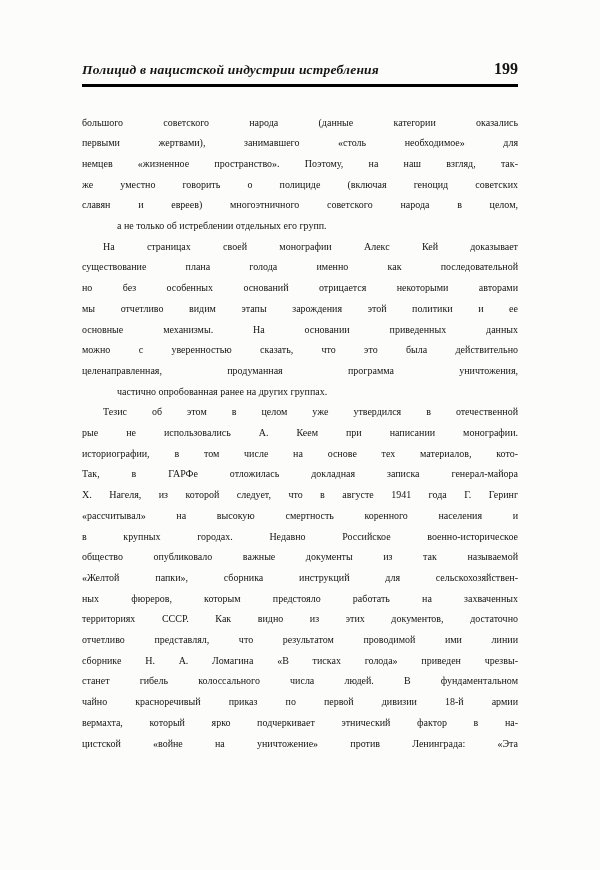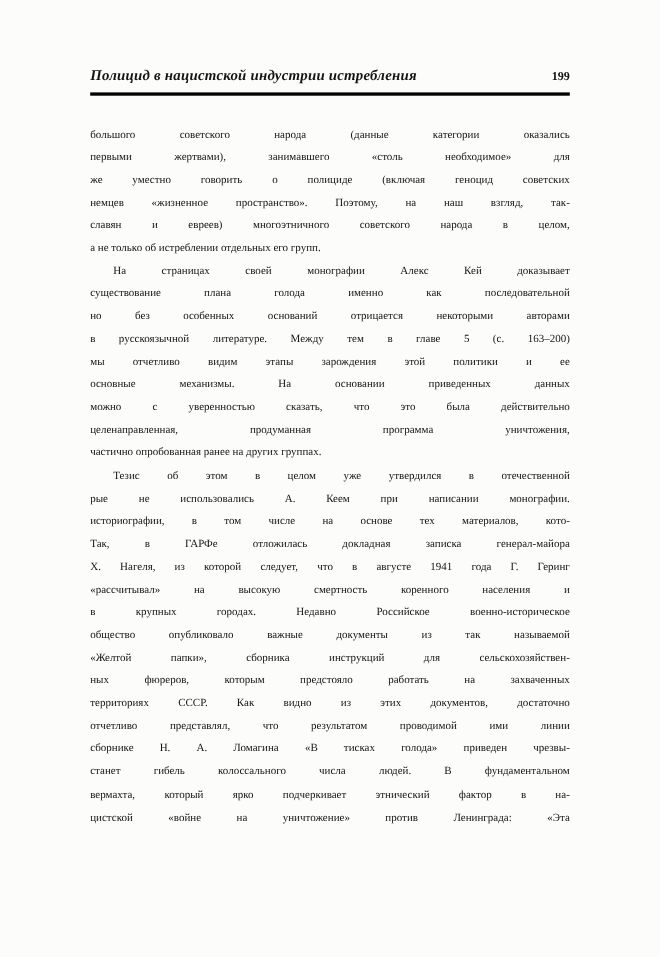--- a/index.html
+++ b/index.html
@@ -27,41 +27,42 @@
     line-height: 18px;
   }
   .head-title {
     font-style: italic;
     font-weight: bold;
     letter-spacing: 0.2px;
   }
   .head-page {
     font-weight: bold;
     font-style: normal;
-    font-size: 11px;
+    font-size: 16px;
   }
   .rule {
     height: 2.5px;
     background: #000000;
     margin-top: 5px;
   }
   .body-text {
     margin-top: 26px;
     font-size: 10px;
     line-height: 20.7px;
   }
   .paragraph {
     margin: 0;
   }
   .line {
     text-align: justify;
     text-align-last: justify;
   }
   .line.last {
     text-align-last: left;
+    margin-left: 35px;
   }
   .line.indent {
     text-indent: 21px;
   }
 </style>
 </head>
 <body>
 
 <div class="page">
 
@@ -69,30 +70,29 @@
     <span class="head-title">Полицид в нацистской индустрии истребления</span>
     <span class="head-page">199</span>
   </header>
 
   <div class="rule"></div>
 
   <main class="body-text">
       <div class="paragraph">
         <div class="line">большого советского народа (данные категории оказались</div>
         <div class="line">первыми жертвами), занимавшего «столь необходимое» для</div>
+        <div class="line">немцев «жизненное пространство». Поэтому, на наш взгляд, так-</div>
         <div class="line">же уместно говорить о полициде (включая геноцид советских</div>
-        <div class="line">немцев «жизненное пространство». Поэтому, на наш взгляд, так-</div>
         <div class="line">славян и евреев) многоэтничного советского народа в целом,</div>
         <div class="line last">а не только об истреблении отдельных его групп.</div>
       </div>
       <div class="paragraph">
         <div class="line indent">На страницах своей монографии Алекс Кей доказывает</div>
         <div class="line">существование плана голода именно как последовательной</div>
         <div class="line">но без особенных оснований отрицается некоторыми авторами</div>
-        <div class="line">в русскоязычной литературе. Между тем в главе 5 (с. 163–200)</div>
         <div class="line">мы отчетливо видим этапы зарождения этой политики и ее</div>
         <div class="line">основные механизмы. На основании приведенных данных</div>
         <div class="line">можно с уверенностью сказать, что это была действительно</div>
         <div class="line">целенаправленная, продуманная программа уничтожения,</div>
         <div class="line last">частично опробованная ранее на других группах.</div>
       </div>
       <div class="paragraph">
         <div class="line indent">Тезис об этом в целом уже утвердился в отечественной</div>
         <div class="line">рые не использовались А. Кеем при написании монографии.</div>
         <div class="line">историографии, в том числе на основе тех материалов, кото-</div>
@@ -100,18 +100,19 @@
         <div class="line">Х. Нагеля, из которой следует, что в августе 1941 года Г. Геринг</div>
         <div class="line">«рассчитывал» на высокую смертность коренного населения и</div>
         <div class="line">в крупных городах. Недавно Российское военно-историческое</div>
         <div class="line">общество опубликовало важные документы из так называемой</div>
         <div class="line">«Желтой папки», сборника инструкций для сельскохозяйствен-</div>
         <div class="line">ных фюреров, которым предстояло работать на захваченных</div>
         <div class="line">территориях СССР. Как видно из этих документов, достаточно</div>
         <div class="line">отчетливо представлял, что результатом проводимой ими линии</div>
         <div class="line">сборнике Н. А. Ломагина «В тисках голода» приведен чрезвы-</div>
         <div class="line">станет гибель колоссального числа людей. В фундаментальном</div>
+        <div class="line">чайно красноречивый приказ по первой дивизии 18-й армии</div>
         <div class="line">вермахта, который ярко подчеркивает этнический фактор в на-</div>
         <div class="line">цистской «войне на уничтожение» против Ленинграда: «Эта</div>
       </div>
     </main>
 
 </div>
 
 </body></html>

